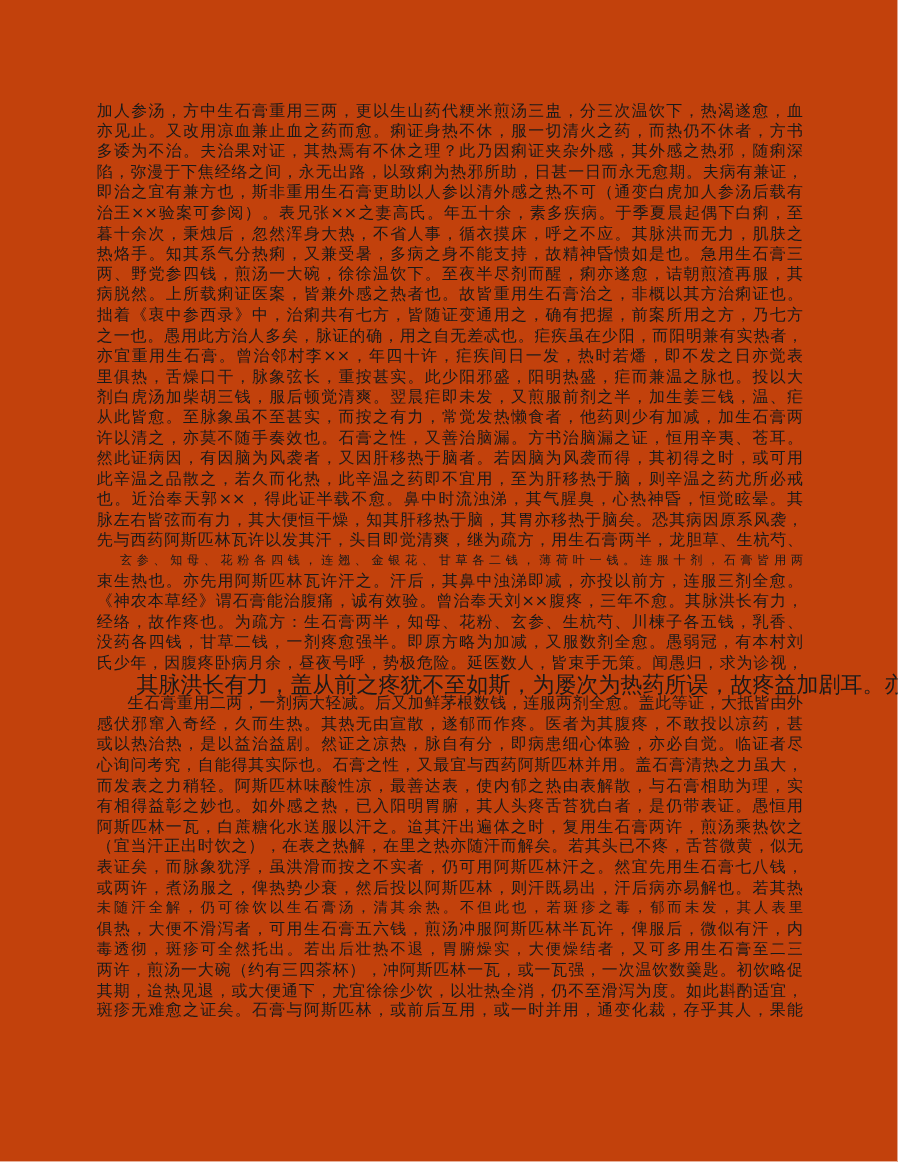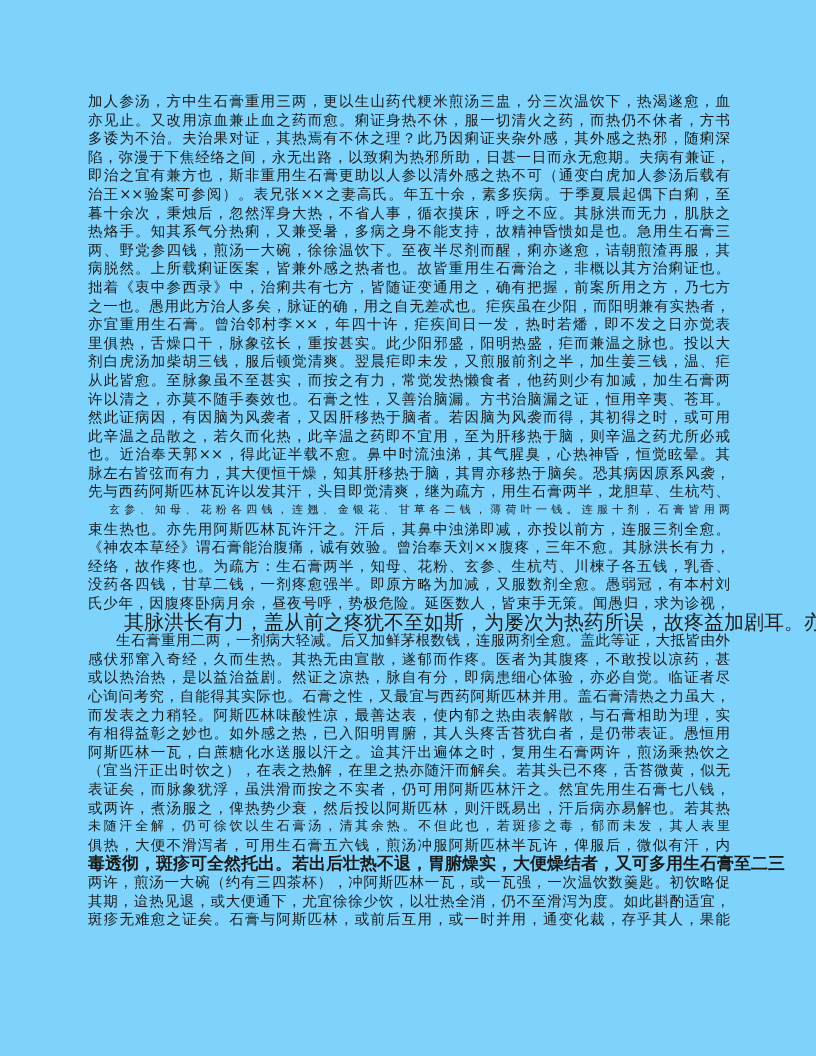--- a/index.html
+++ b/index.html
@@ -12,21 +12,21 @@
       height: 1056px;
       position: relative;
       overflow: hidden;
     }
     .page {
       position: absolute;
       left: 0;
       top: 0;
       width: 816px;
       height: 1056px;
-      background: #7dd3fc;
+      background: #c2410c;
     }
     .text-block {
       position: absolute;
       left: 88px;
       top: 92px;
       width: 642px;
     }
     .line {
       display: block;
       height: 22.1px;
@@ -82,18 +82,18 @@
       <div class="line" style="height: 18.5957px; line-height: 18.5957px; font-size: 14.5047px;">或以热治热，是以益治益剧。然证之凉热，脉自有分，即病患细心体验，亦必自觉。临证者尽</div>
       <div class="line" style="height: 18.5957px; line-height: 18.5957px; font-size: 14.5047px;">心询问考究，自能得其实际也。石膏之性，又最宜与西药阿斯匹林并用。盖石膏清热之力虽大，</div>
       <div class="line" style="height: 18.5957px; line-height: 18.5957px; font-size: 14.5047px;">而发表之力稍轻。阿斯匹林味酸性凉，最善达表，使内郁之热由表解散，与石膏相助为理，实</div>
       <div class="line" style="height: 18.5957px; line-height: 18.5957px; font-size: 14.5047px;">有相得益彰之妙也。如外感之热，已入阳明胃腑，其人头疼舌苔犹白者，是仍带表证。愚恒用</div>
       <div class="line" style="height: 18.5957px; line-height: 18.5957px; font-size: 14.5047px;">阿斯匹林一瓦，白蔗糖化水送服以汗之。迨其汗出遍体之时，复用生石膏两许，煎汤乘热饮之</div>
       <div class="line" style="height: 18.5957px; line-height: 18.5957px; font-size: 14.5047px;">（宜当汗正出时饮之），在表之热解，在里之热亦随汗而解矣。若其头已不疼，舌苔微黄，似无</div>
       <div class="line" style="height: 18.5957px; line-height: 18.5957px; font-size: 14.5047px;">表证矣，而脉象犹浮，虽洪滑而按之不实者，仍可用阿斯匹林汗之。然宜先用生石膏七八钱，</div>
       <div class="line" style="height: 18.5957px; line-height: 18.5957px; font-size: 14.5047px;">或两许，煮汤服之，俾热势少衰，然后投以阿斯匹林，则汗既易出，汗后病亦易解也。若其热</div>
       <div class="line" style="height: 18.5957px; line-height: 18.5957px; font-size: 13px;">未随汗全解，仍可徐饮以生石膏汤，清其余热。不但此也，若斑疹之毒，郁而未发，其人表里</div>
       <div class="line" style="height: 18.5957px; line-height: 18.5957px; font-size: 14.5047px;">俱热，大便不滑泻者，可用生石膏五六钱，煎汤冲服阿斯匹林半瓦许，俾服后，微似有汗，内</div>
-      <div class="line" style="height: 18.5957px; line-height: 18.5957px; font-size: 17px; font-weight: bold;">毒透彻，斑疹可全然托出。若出后壮热不退，胃腑燥实，大便燥结者，又可多用生石膏至二三</div>
+      <div class="line" style="height: 18.5957px; line-height: 18.5957px; font-size: 14px;">毒透彻，斑疹可全然托出。若出后壮热不退，胃腑燥实，大便燥结者，又可多用生石膏至二三</div>
       <div class="line" style="height: 18.5957px; line-height: 18.5957px; font-size: 14.5047px;">两许，煎汤一大碗（约有三四茶杯），冲阿斯匹林一瓦，或一瓦强，一次温饮数羹匙。初饮略促</div>
       <div class="line" style="height: 18.5957px; line-height: 18.5957px; font-size: 14.5047px;">其期，迨热见退，或大便通下，尤宜徐徐少饮，以壮热全消，仍不至滑泻为度。如此斟酌适宜，</div>
       <div class="line last" style="height: 18.5957px; line-height: 18.5957px; font-size: 14.5047px;">斑疹无难愈之证矣。石膏与阿斯匹林，或前后互用，或一时并用，通变化裁，存乎其人，果能</div>
     </div>
 </div>
 
 </body></html>

